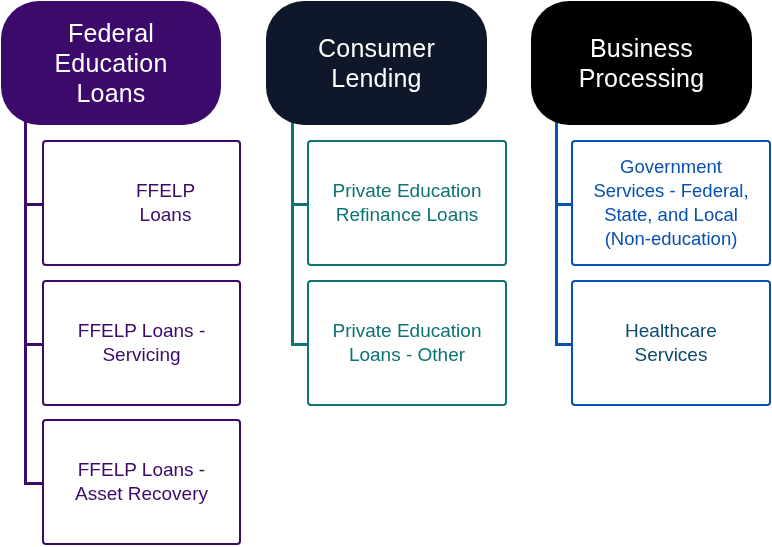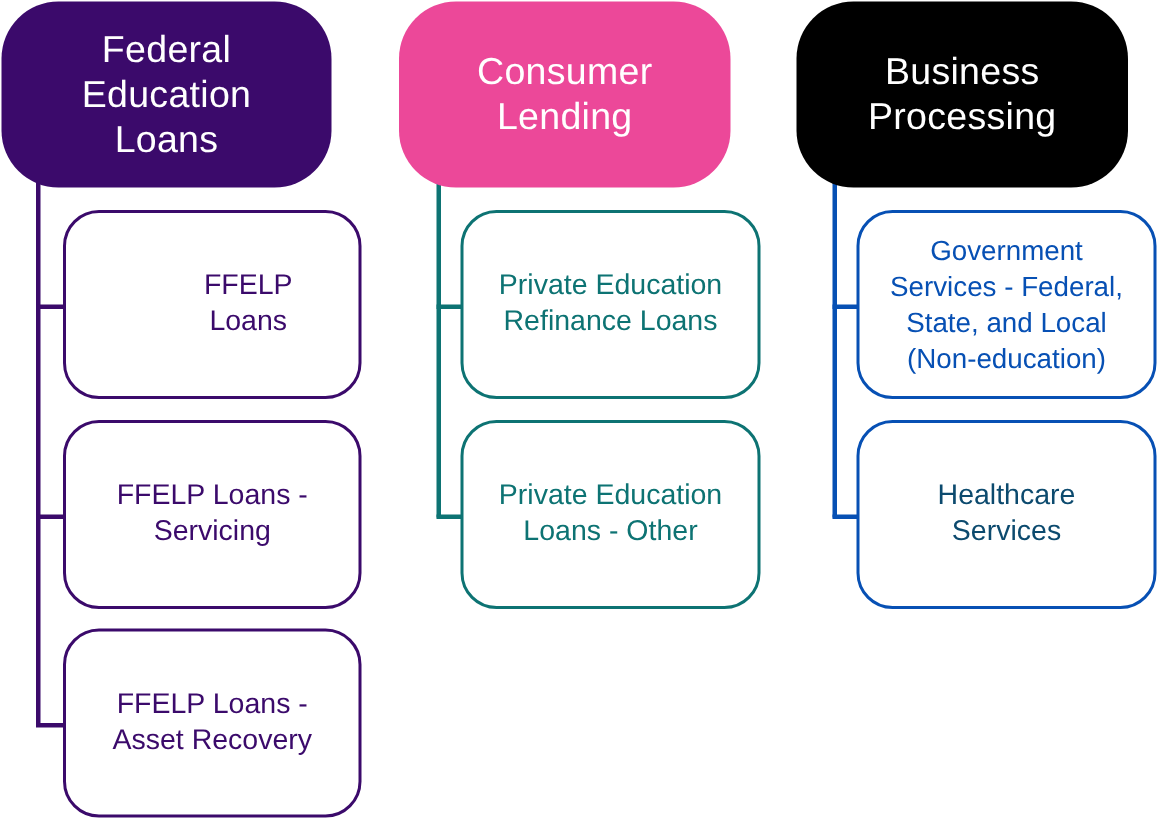--- a/index.html
+++ b/index.html
@@ -6,21 +6,21 @@
   body { width: 772px; height: 547px; position: relative; overflow: hidden;
          font-family: "Liberation Sans", "DejaVu Sans", sans-serif; }
   .head {
     position: absolute; box-sizing: border-box;
     border-radius: 38px; color: #ffffff;
     display: flex; align-items: center; justify-content: center; text-align: center;
     font-size: 25px; line-height: 30px; white-space: pre-line; letter-spacing: 0.2px;
   }
   .child {
     position: absolute; box-sizing: border-box; background: #ffffff;
-    border-radius: 24px; border-width: 2.5px; border-style: solid;
+    border-radius: 4px; border-width: 2.5px; border-style: solid;
     display: flex; align-items: center; justify-content: center; text-align: center;
     font-size: 19px; line-height: 24px; white-space: pre-line;
   }
   .vline { position: absolute; width: 2.5px; }
   .hline { position: absolute; height: 2.5px; }
 </style>
 </head>
 <body>
 
 <div>
@@ -46,21 +46,21 @@
     <span>FFELP Loans -
 Asset Recovery</span>
   </div>
 </div>
 
 <div>
   <div class="vline" style="left:291px;top:120px;height:225px;background:#0d7373;"></div>
   <div class="hline" style="left:291px;top:203px;width:18px;background:#0d7373;"></div>
   <div class="hline" style="left:291px;top:343px;width:18px;background:#0d7373;"></div>
 
-  <div class="head" style="left:266px;top:1px;width:221px;height:124px;background:#ec4899;">
+  <div class="head" style="left:266px;top:1px;width:221px;height:124px;background:#0f172a;">
     <span>Consumer
 Lending</span>
   </div>
   <div class="child" style="left:307px;top:140px;width:200px;height:126px;border-color:#0d7373;color:#0d7373;">
     <span>Private Education
 Refinance Loans</span>
   </div>
   <div class="child" style="left:307px;top:280px;width:200px;height:126px;border-color:#0d7373;color:#0d7373;">
     <span>Private Education
 Loans - Other</span>

